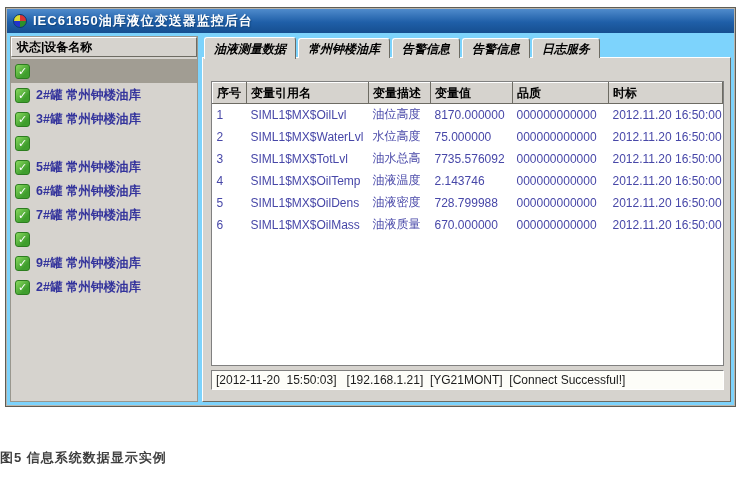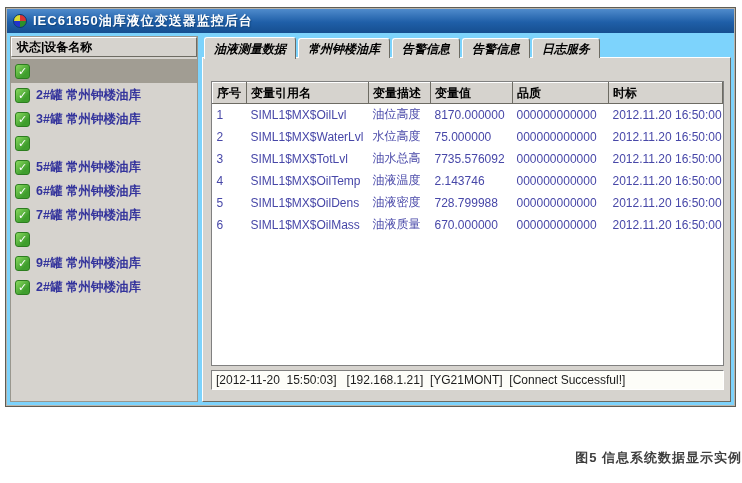--- a/index.html
+++ b/index.html
@@ -62,21 +62,21 @@
   td.c2 { font-weight:normal; }
   col.c0{width:34px} col.c1{width:122px} col.c2{width:62px} col.c3{width:82px} col.c4{width:96px}
 
   
   .statusbar { position:absolute; left:8px; right:6px; bottom:11px; height:20px;
     background:#fdfdf8; border:1px solid; border-color:#808080 #ffffff #ffffff #808080;
     font-size:12px; line-height:18px; color:#1c1c1c; padding:0 4px;
     white-space:pre; overflow:hidden; }
 
   
-  .caption { position:absolute; left:0; width:742px; top:449px; text-align:right;
+  .caption { position:absolute; left:0; width:742px; top:449px; text-align:left;
     font-size:13px; font-weight:bold; color:#3f3f3f; letter-spacing:1px; }
 </style>
 </head>
 <body>
 
 <div class="window">
 
   <div class="titlebar">
     <span class="app-icon"></span>
     <span class="titletext">IEC61850油库液位变送器监控后台</span>

